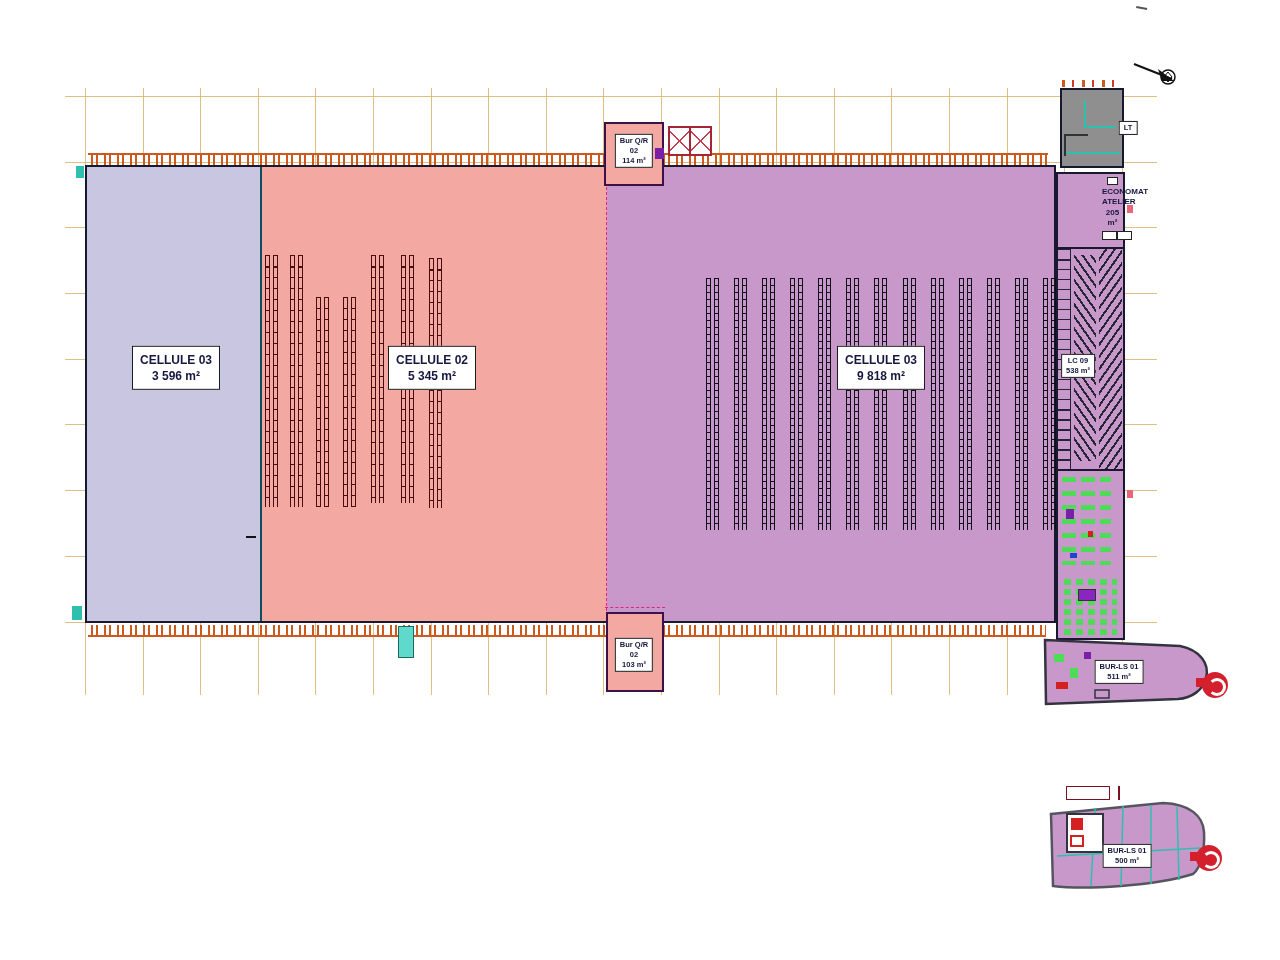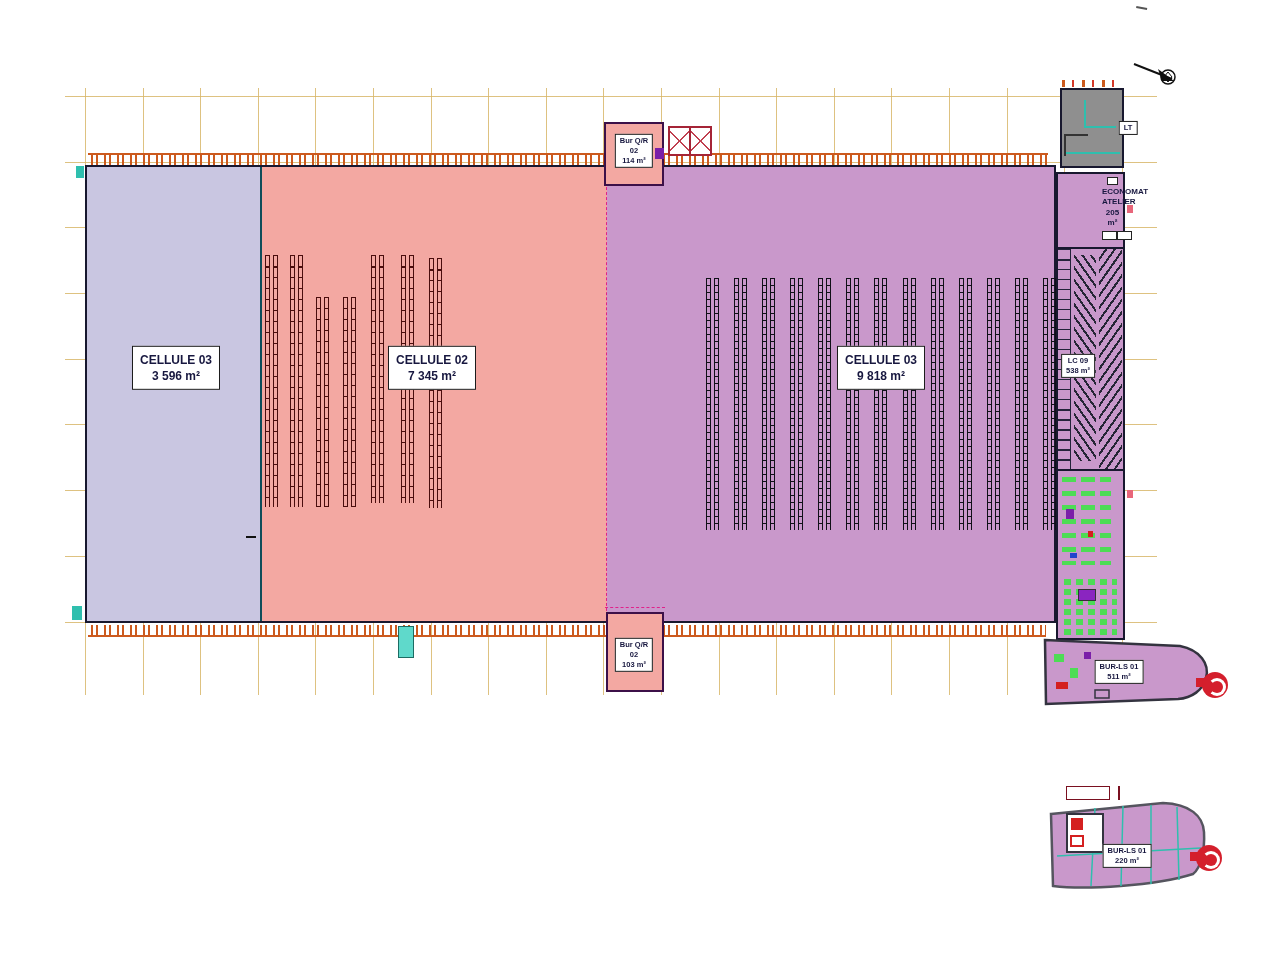--- a/index.html
+++ b/index.html
@@ -288,21 +288,21 @@
   </svg>
   <div class="stem" style="left:1190px;top:852px"></div>
   <div class="spiral" style="left:1196px;top:845px"></div>
 
   <div class="box" style="left:176px;top:368px">
     <span>CELLULE 03</span>
       <span>3 596 m²</span>
   </div>
   <div class="box" style="left:432px;top:368px">
     <span>CELLULE 02</span>
-      <span>7 345 m²</span>
+      <span>5 345 m²</span>
   </div>
   <div class="box" style="left:881px;top:368px">
     <span>CELLULE 03</span>
       <span>9 818 m²</span>
   </div>
   <div class="box sm" style="left:634px;top:151px">
     <span>Bur Q/R</span>
     <span>02</span>
     <span>114 m²</span>
   </div>
@@ -317,21 +317,21 @@
   <div class="box sm" style="left:1078px;top:366px">
     <span>LC 09</span>
       <span>538 m²</span>
   </div>
   <div class="box sm" style="left:1119px;top:672px">
     <span>BUR-LS 01</span>
       <span>511 m²</span>
   </div>
   <div class="box sm" style="left:1127px;top:856px">
     <span>BUR-LS 01</span>
-      <span>220 m²</span>
+      <span>500 m²</span>
   </div>
 
   <svg class="north" width="64" height="42" viewBox="0 0 64 42">
     <line x1="6" y1="12" x2="44" y2="27" stroke="#111" stroke-width="2"></line>
     <polygon points="30,17 46,29 34,29" fill="#111"></polygon>
     <circle cx="40" cy="25" r="7" fill="none" stroke="#111" stroke-width="1.5"></circle>
     <polygon points="40,20 44,25 40,30 36,25" fill="none" stroke="#111" stroke-width="1"></polygon>
   </svg>
   <div class="corner"></div>
 

